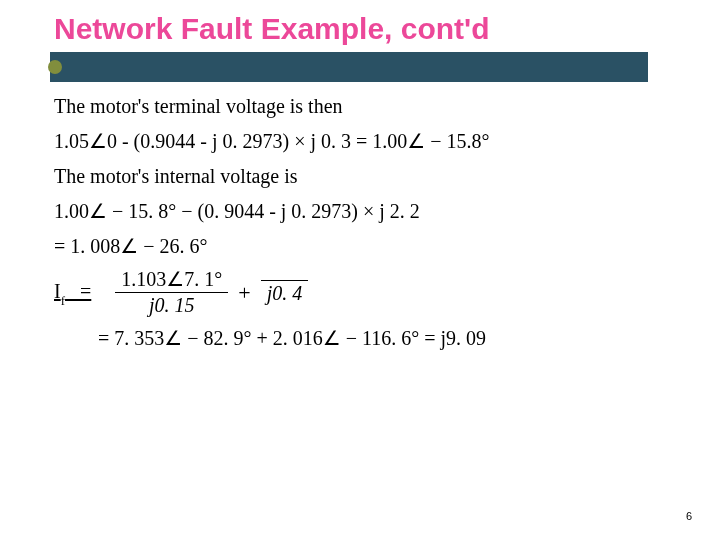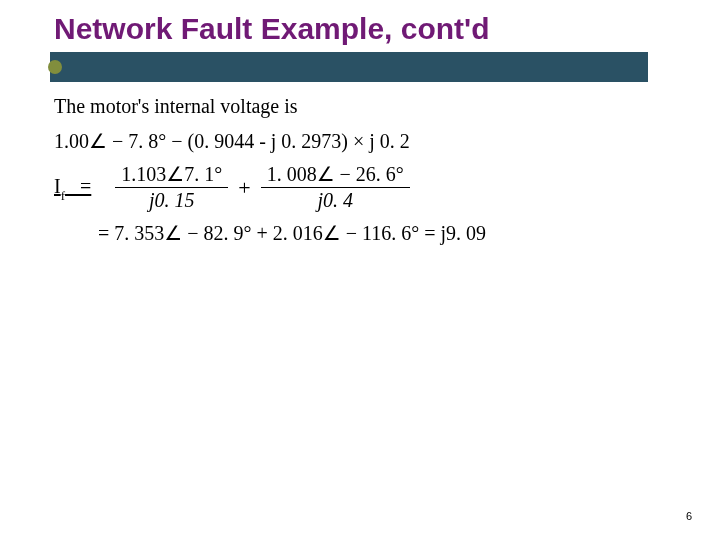--- a/index.html
+++ b/index.html
@@ -17,21 +17,21 @@
     height: 540px;
     box-sizing: border-box;
   }
   .title {
     position: absolute;
     top: 12px;
     left: 54px;
     right: 20px;
     font-size: 30px;
     font-weight: bold;
-    color: #701a75;
+    color: #ec4899;
     font-family: Arial, Helvetica, sans-serif;
   }
   .accent-bar {
     position: absolute;
     top: 52px;
     left: 50px;
     width: 598px;
     height: 30px;
     background: #2a5164;
   }
@@ -111,43 +111,49 @@
 <body>
 
 <div class="slide">
 
   <div class="title">Network Fault Example, cont'd</div>
   <div class="accent-bar"></div>
   <div class="bullet-dot"></div>
 
   <div class="content">
 
+    <div class="line">The motor's terminal voltage is then</div>
 
+    <div class="line math">
+      <span>1.05∠0 - (0.9044  -  j 0. 2973) ×  j 0. 3 = 1.00∠ − 15.8°</span>
+    </div>
 
     <div class="line">The motor's internal voltage is</div>
 
     <div class="line math">
-      <span>1.00∠ − 7. 8° − (0. 9044  -  j 0. 2973) ×  j 0. 2</span>
+      <span>1.00∠ − 15. 8° − (0. 9044  -  j 0. 2973) ×  j 2. 2</span>
+    </div>
+    <div class="line math">
+      <span>= 1. 008∠ − 26. 6°</span>
     </div>
 
 
     <div class="line math" style="margin-top:6px;">
       <span class="frac-block">
         <span class="frac-eq-left">
           <span>I</span><span class="sub">f</span>
           &nbsp;&nbsp;=
         </span>
         <span class="frac-wrap">
           <span class="frac-num">1.103∠7. 1°</span>
           <span class="frac-bar"></span>
           <span class="frac-den it">j0. 15</span>
         </span>
         <span class="plus">+</span>
         <span class="frac-wrap">
-          <span class="frac-num">1. 008∠ − 26. 6°</span>
           <span class="frac-bar"></span>
           <span class="frac-den it">j0. 4</span>
         </span>
       </span>
     </div>
 
     <div class="line math" style="margin-top:4px; padding-left:44px;">
       <span>= 7. 353∠ − 82. 9° + 2. 016∠ − 116. 6° =  j9. 09</span>
     </div>
 

